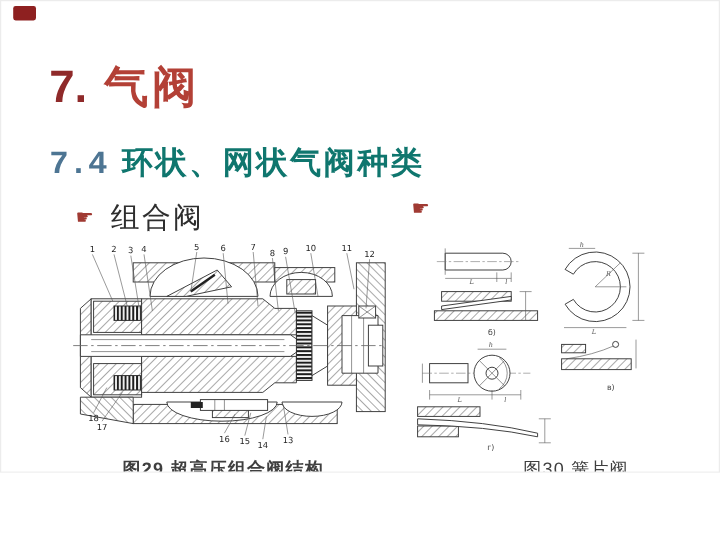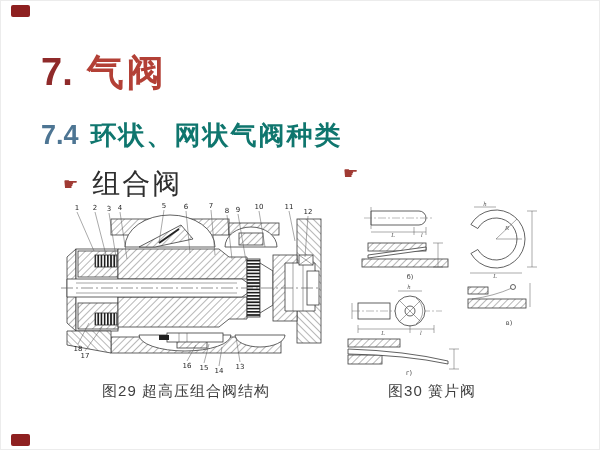--- a/index.html
+++ b/index.html
@@ -1,40 +1,40 @@
 <!DOCTYPE html>
 <html><head>
 <meta charset="utf-8">
 <style>
   html,body{margin:0;padding:0;background:#fff;}
   #slide{
-    position:relative;width:600px;height:450px;background:#ffffff;
+    position:relative;width:600px;height:394px;background:#ffffff;
     font-family:"Liberation Sans","DejaVu Sans",sans-serif;
     overflow:hidden;border:1px solid #ececec;box-sizing:border-box;
   }
   .corner-mark{position:absolute;width:19px;height:12px;background:#8e2020;border-radius:2px;}
   #corner-tl{left:10px;top:4px;}
   #corner-bl{left:10px;top:433px;}
   #title{position:absolute;left:40px;top:47px;white-space:nowrap;}
   #title .t-num{font-size:38px;font-weight:bold;color:#8f2a2a;margin-right:14px;}
   #title .t-txt{font-size:37px;font-weight:bold;color:#b34036;letter-spacing:3px;}
   #subtitle{position:absolute;left:40px;top:117px;white-space:nowrap;}
-  #subtitle .s-num{font-size:27px;font-weight:bold;color:#4d7593;margin-right:12px;}
+  #subtitle .s-num{font-size:27px;font-weight:bold;color:#4d7593;margin-right:12px;font-family:Liberation Mono, monospace;}
   #subtitle .s-txt{font-size:26px;font-weight:bold;color:#0f766e;letter-spacing:2px;}
   .bullet{position:absolute;top:164px;white-space:nowrap;display:flex;align-items:center;}
   #bullet-1{left:62px;}
   #bullet-2{left:342px;}
   .bullet .hand{font-size:17px;color:#a03a33;line-height:1;}
-  .bullet .blabel{font-size:28px;color:#2e2e2e;margin-left:14px;letter-spacing:2px;}
+  .bullet .blabel{font-size:24px;color:#2e2e2e;margin-left:14px;letter-spacing:2px;}
   .figure{position:absolute;}
   #fig29{left:58px;top:198px;}
   #fig30{left:345px;top:198px;}
   .caption{position:absolute;top:381px;font-size:15px;color:#3f3f3f;text-align:center;letter-spacing:1px;}
-  #cap29{left:80px;width:210px;}
-  #cap30{left:366px;width:130px;}
+  #cap29{left:80px;width:210px;font-weight:bold;}
+  #cap30{left:393px;width:130px;text-align:right;}
   
   svg .ol{stroke:#3a3a3a;stroke-width:.8;fill:#fff;}
   svg .oh{stroke:#3a3a3a;stroke-width:.8;fill:url(#hx);}
   svg .oh2{stroke:#3a3a3a;stroke-width:.8;fill:url(#hx2);}
   svg .thin{stroke:#4a4a4a;stroke-width:.5;fill:none;}
   svg .cl{stroke:#666;stroke-width:.7;stroke-dasharray:12 3 2 3;fill:none;}
   svg .cl2{stroke:#777;stroke-width:.5;stroke-dasharray:8 2 2 2;fill:none;}
   svg .dk{stroke:#2a2a2a;stroke-width:.8;fill:url(#dkv);}
   svg .dkh{stroke:#2a2a2a;stroke-width:.8;fill:url(#dkh);}
   svg .plbl{font:7px "DejaVu Sans",sans-serif;fill:#1f1f1f;text-anchor:middle;}

